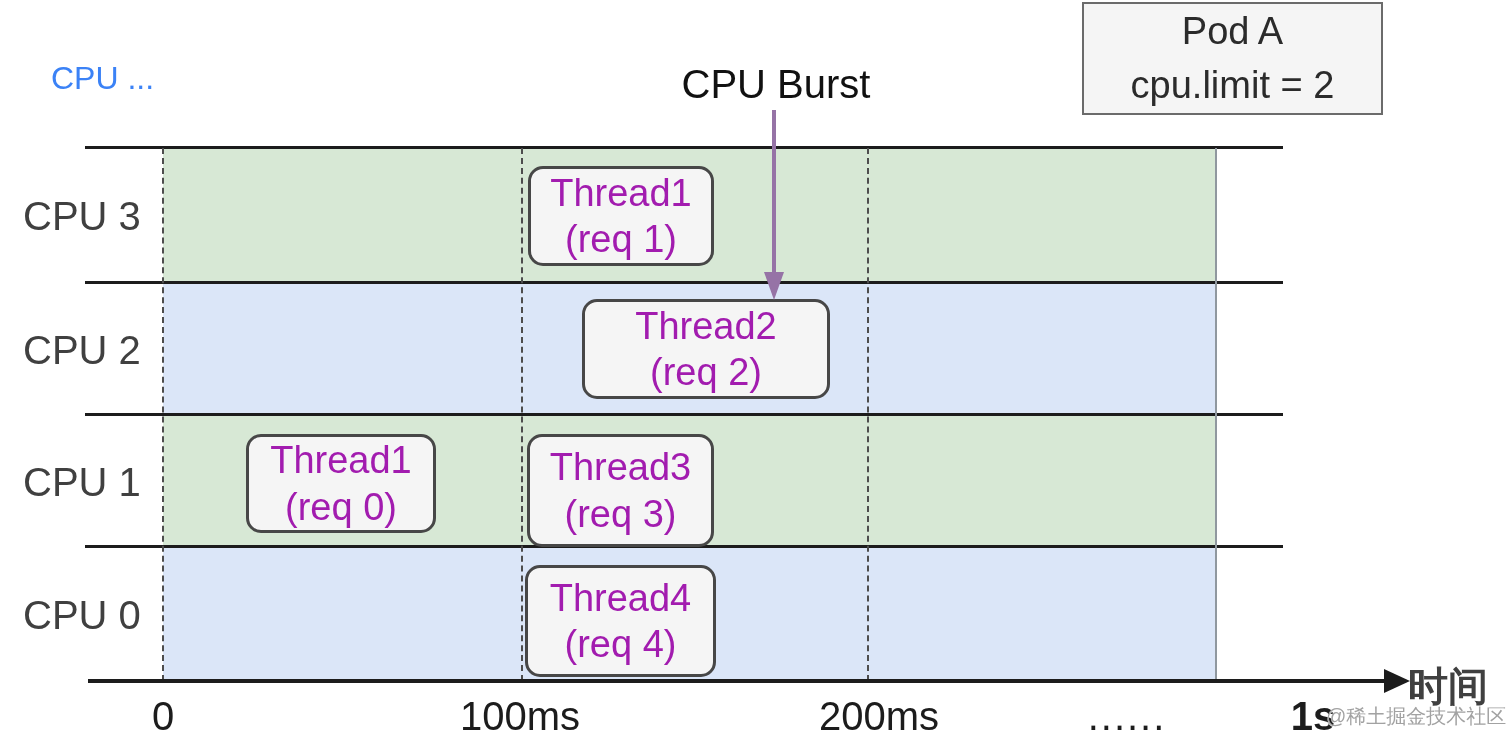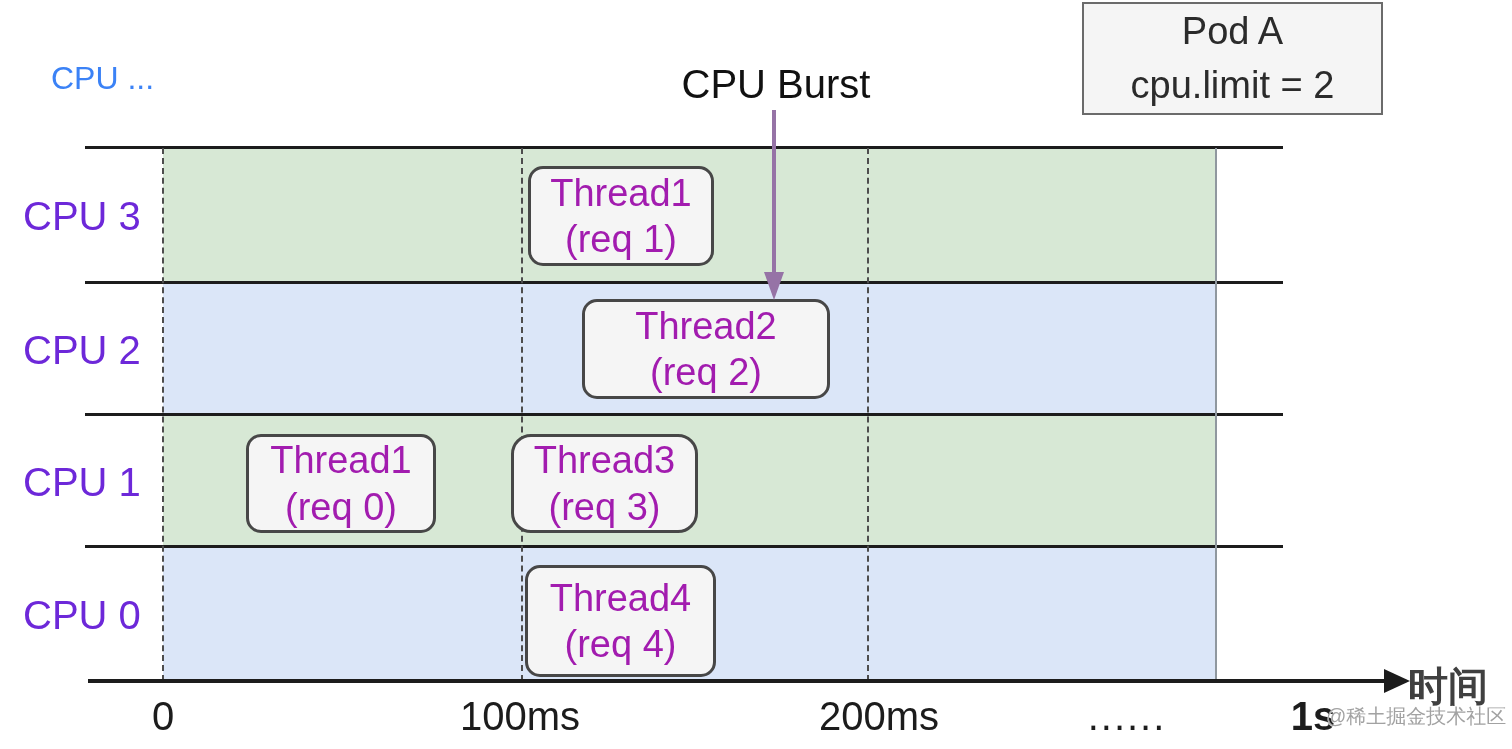--- a/index.html
+++ b/index.html
@@ -12,21 +12,21 @@
   .corner-label {
     position: absolute; left: 23px; top: 60px;
     font-size: 32px; color: #3b82f6; white-space: nowrap; margin-left: 28px;
   }
   .burst-label {
     position: absolute; left: 776px; top: 62px; transform: translateX(-50%);
     font-size: 40px; color: #111; white-space: nowrap;
   }
   .cpu-label {
     position: absolute; left: 23px; width: 150px;
-    font-size: 40px; line-height: 48px; color: #6d28d9; white-space: nowrap;
+    font-size: 40px; line-height: 48px; color: #404040; white-space: nowrap;
   }
   #cpu-label-3 { top: 192px; }
   #cpu-label-2 { top: 326px; }
   #cpu-label-1 { top: 458px; }
   #cpu-label-0 { top: 591px; }
 
   
   .pod-box {
     position: absolute; left: 1082px; top: 2px; width: 301px; height: 113px;
     background: #f5f5f5; border: 2px solid #6b6b6b;
@@ -86,21 +86,21 @@
 
   
   .thread-box {
     position: absolute; background: #f5f5f5; border: 3px solid #474747; border-radius: 15px;
     display: flex; flex-direction: column; align-items: center; justify-content: center;
     font-size: 38px; line-height: 1.22; color: #a21caf; text-align: center;
   }
   #tb-req1 { left: 528px; top: 166px; width: 186px; height: 100px; }
   #tb-req2 { left: 582px; top: 299px; width: 248px; height: 100px; }
   #tb-req0 { left: 246px; top: 434px; width: 190px; height: 99px; }
-  #tb-req3 { left: 511px; top: 434px; width: 187px; height: 99px; border-radius: 20px; }
+  #tb-req3 { left: 527px; top: 434px; width: 187px; height: 113px; }
   #tb-req4 { left: 525px; top: 565px; width: 191px; height: 112px; }
 
   
   .burst-arrow { position: absolute; left: 762px; top: 108px; }
 
   
   .watermark {
     position: absolute; font-size: 20px; color: #a2a2a2;
     text-shadow: 0 1px 0 rgba(255,255,255,0.9); white-space: nowrap;
   }

